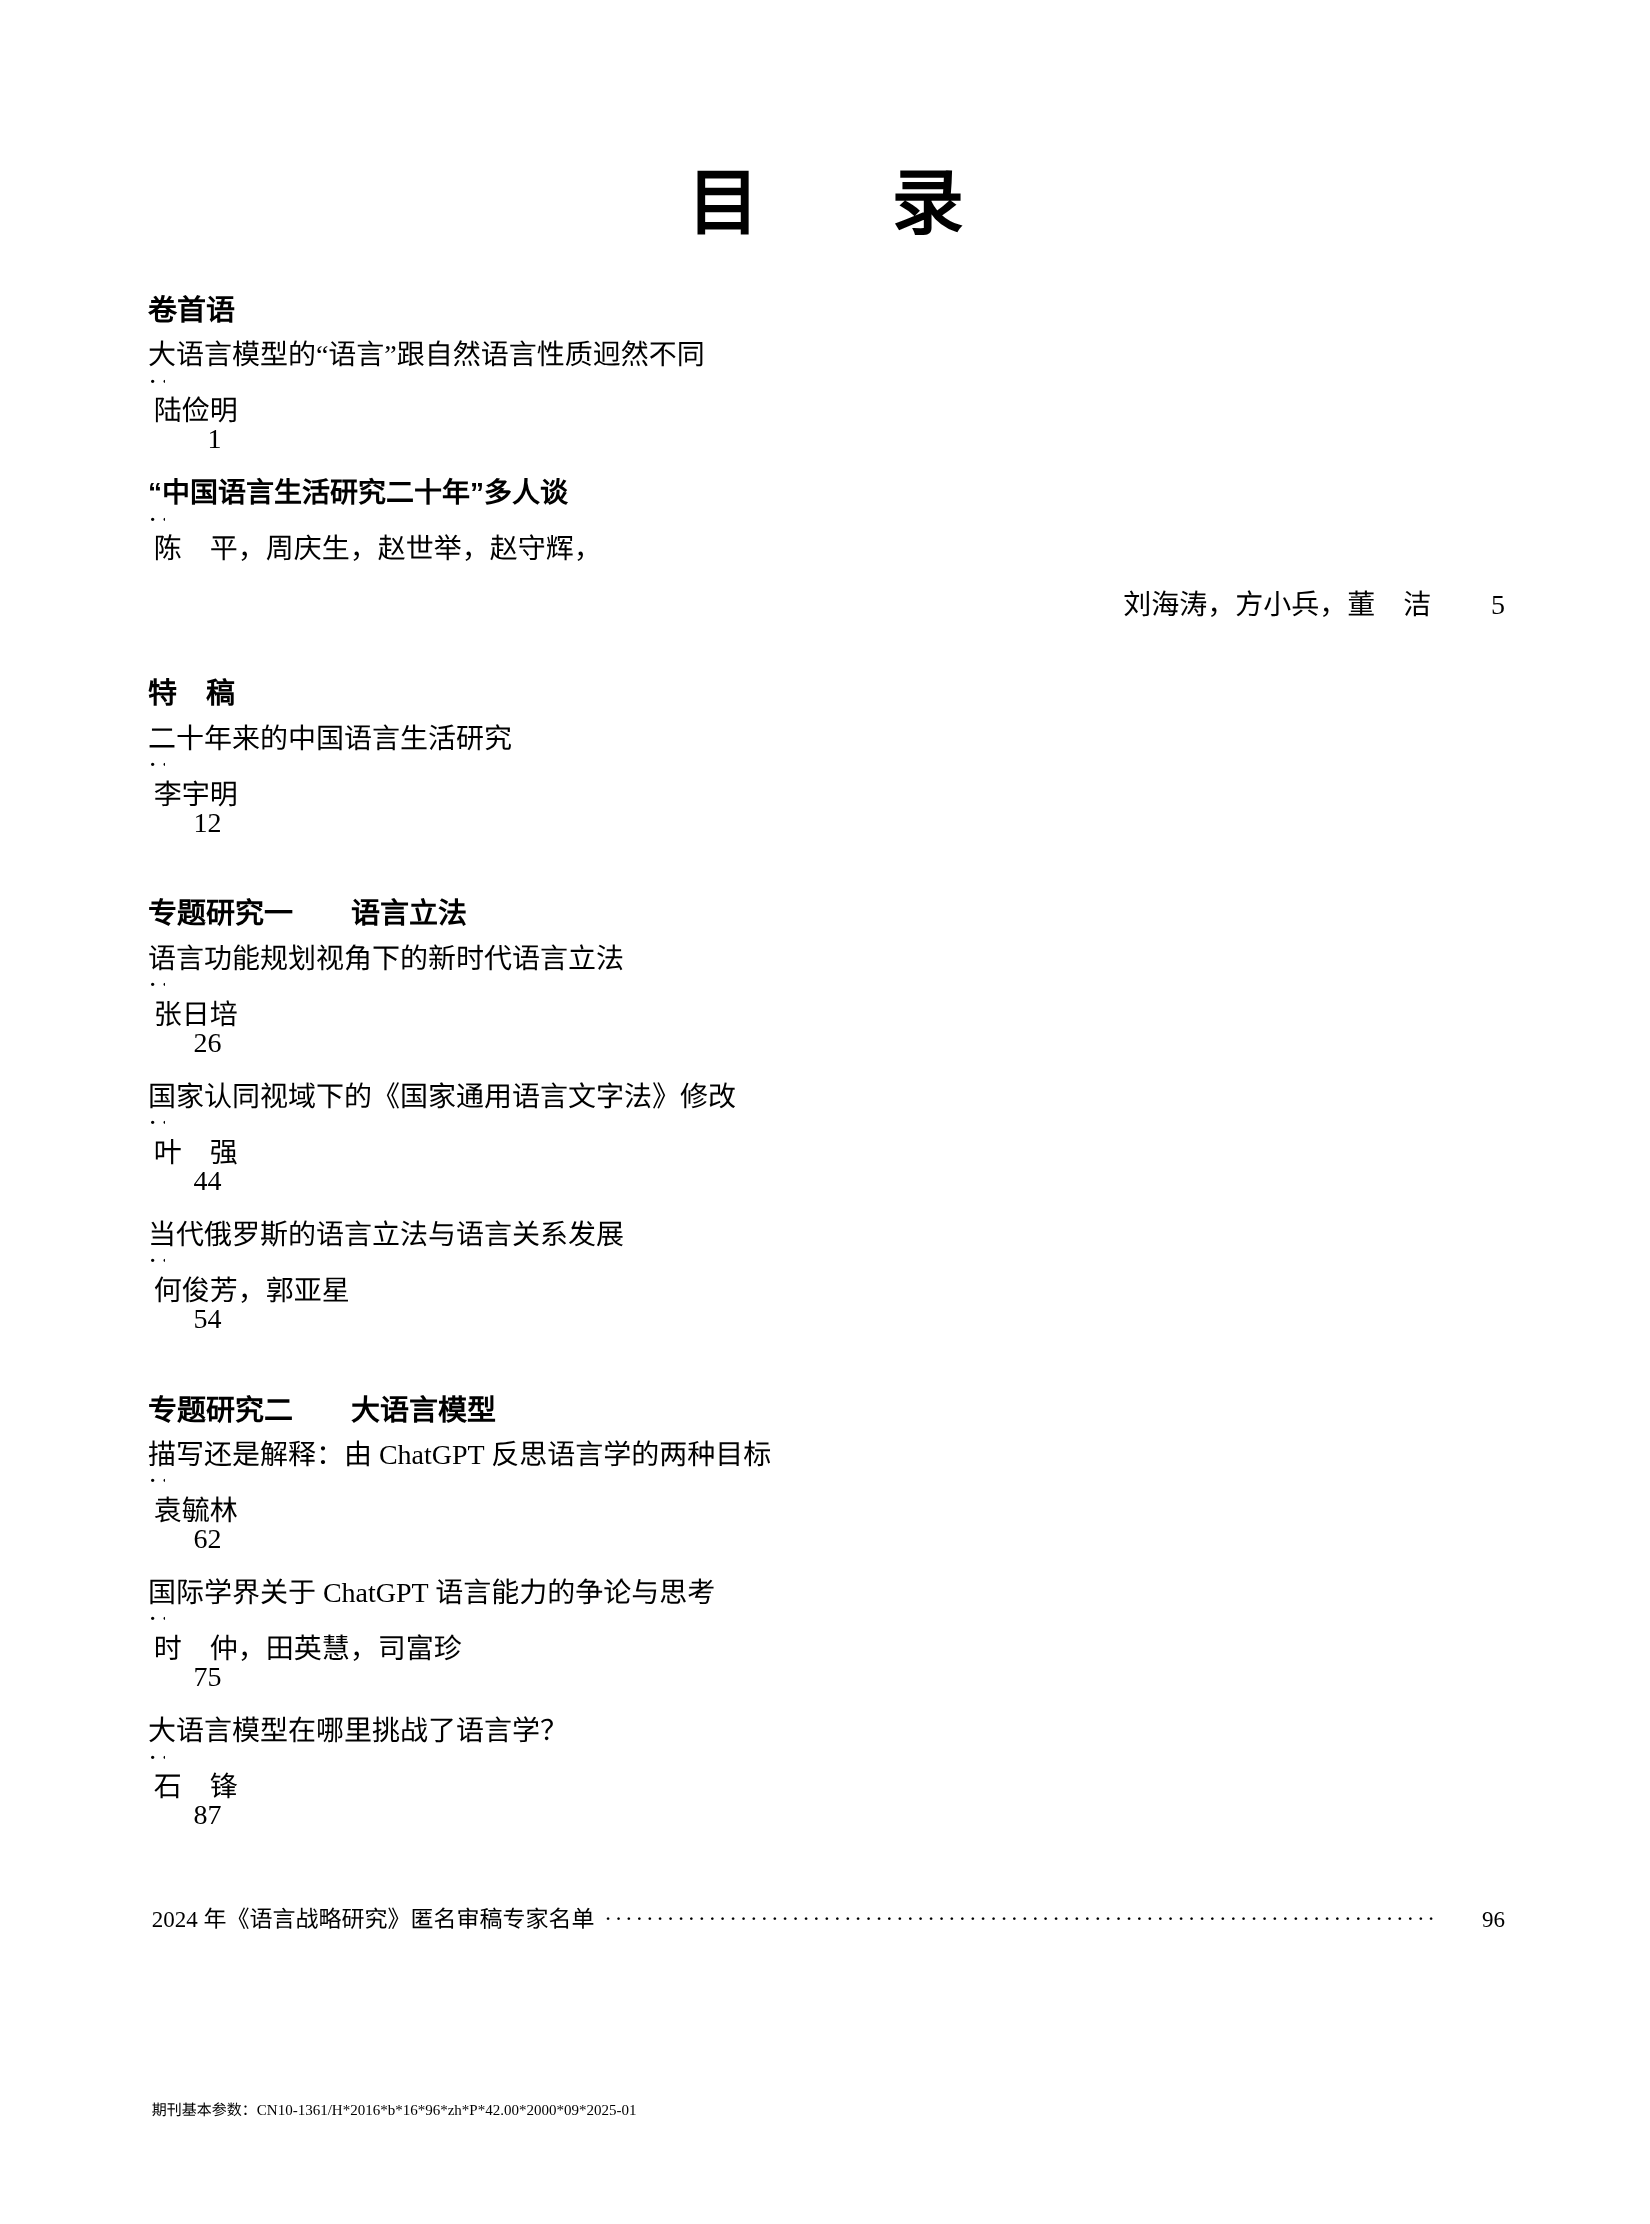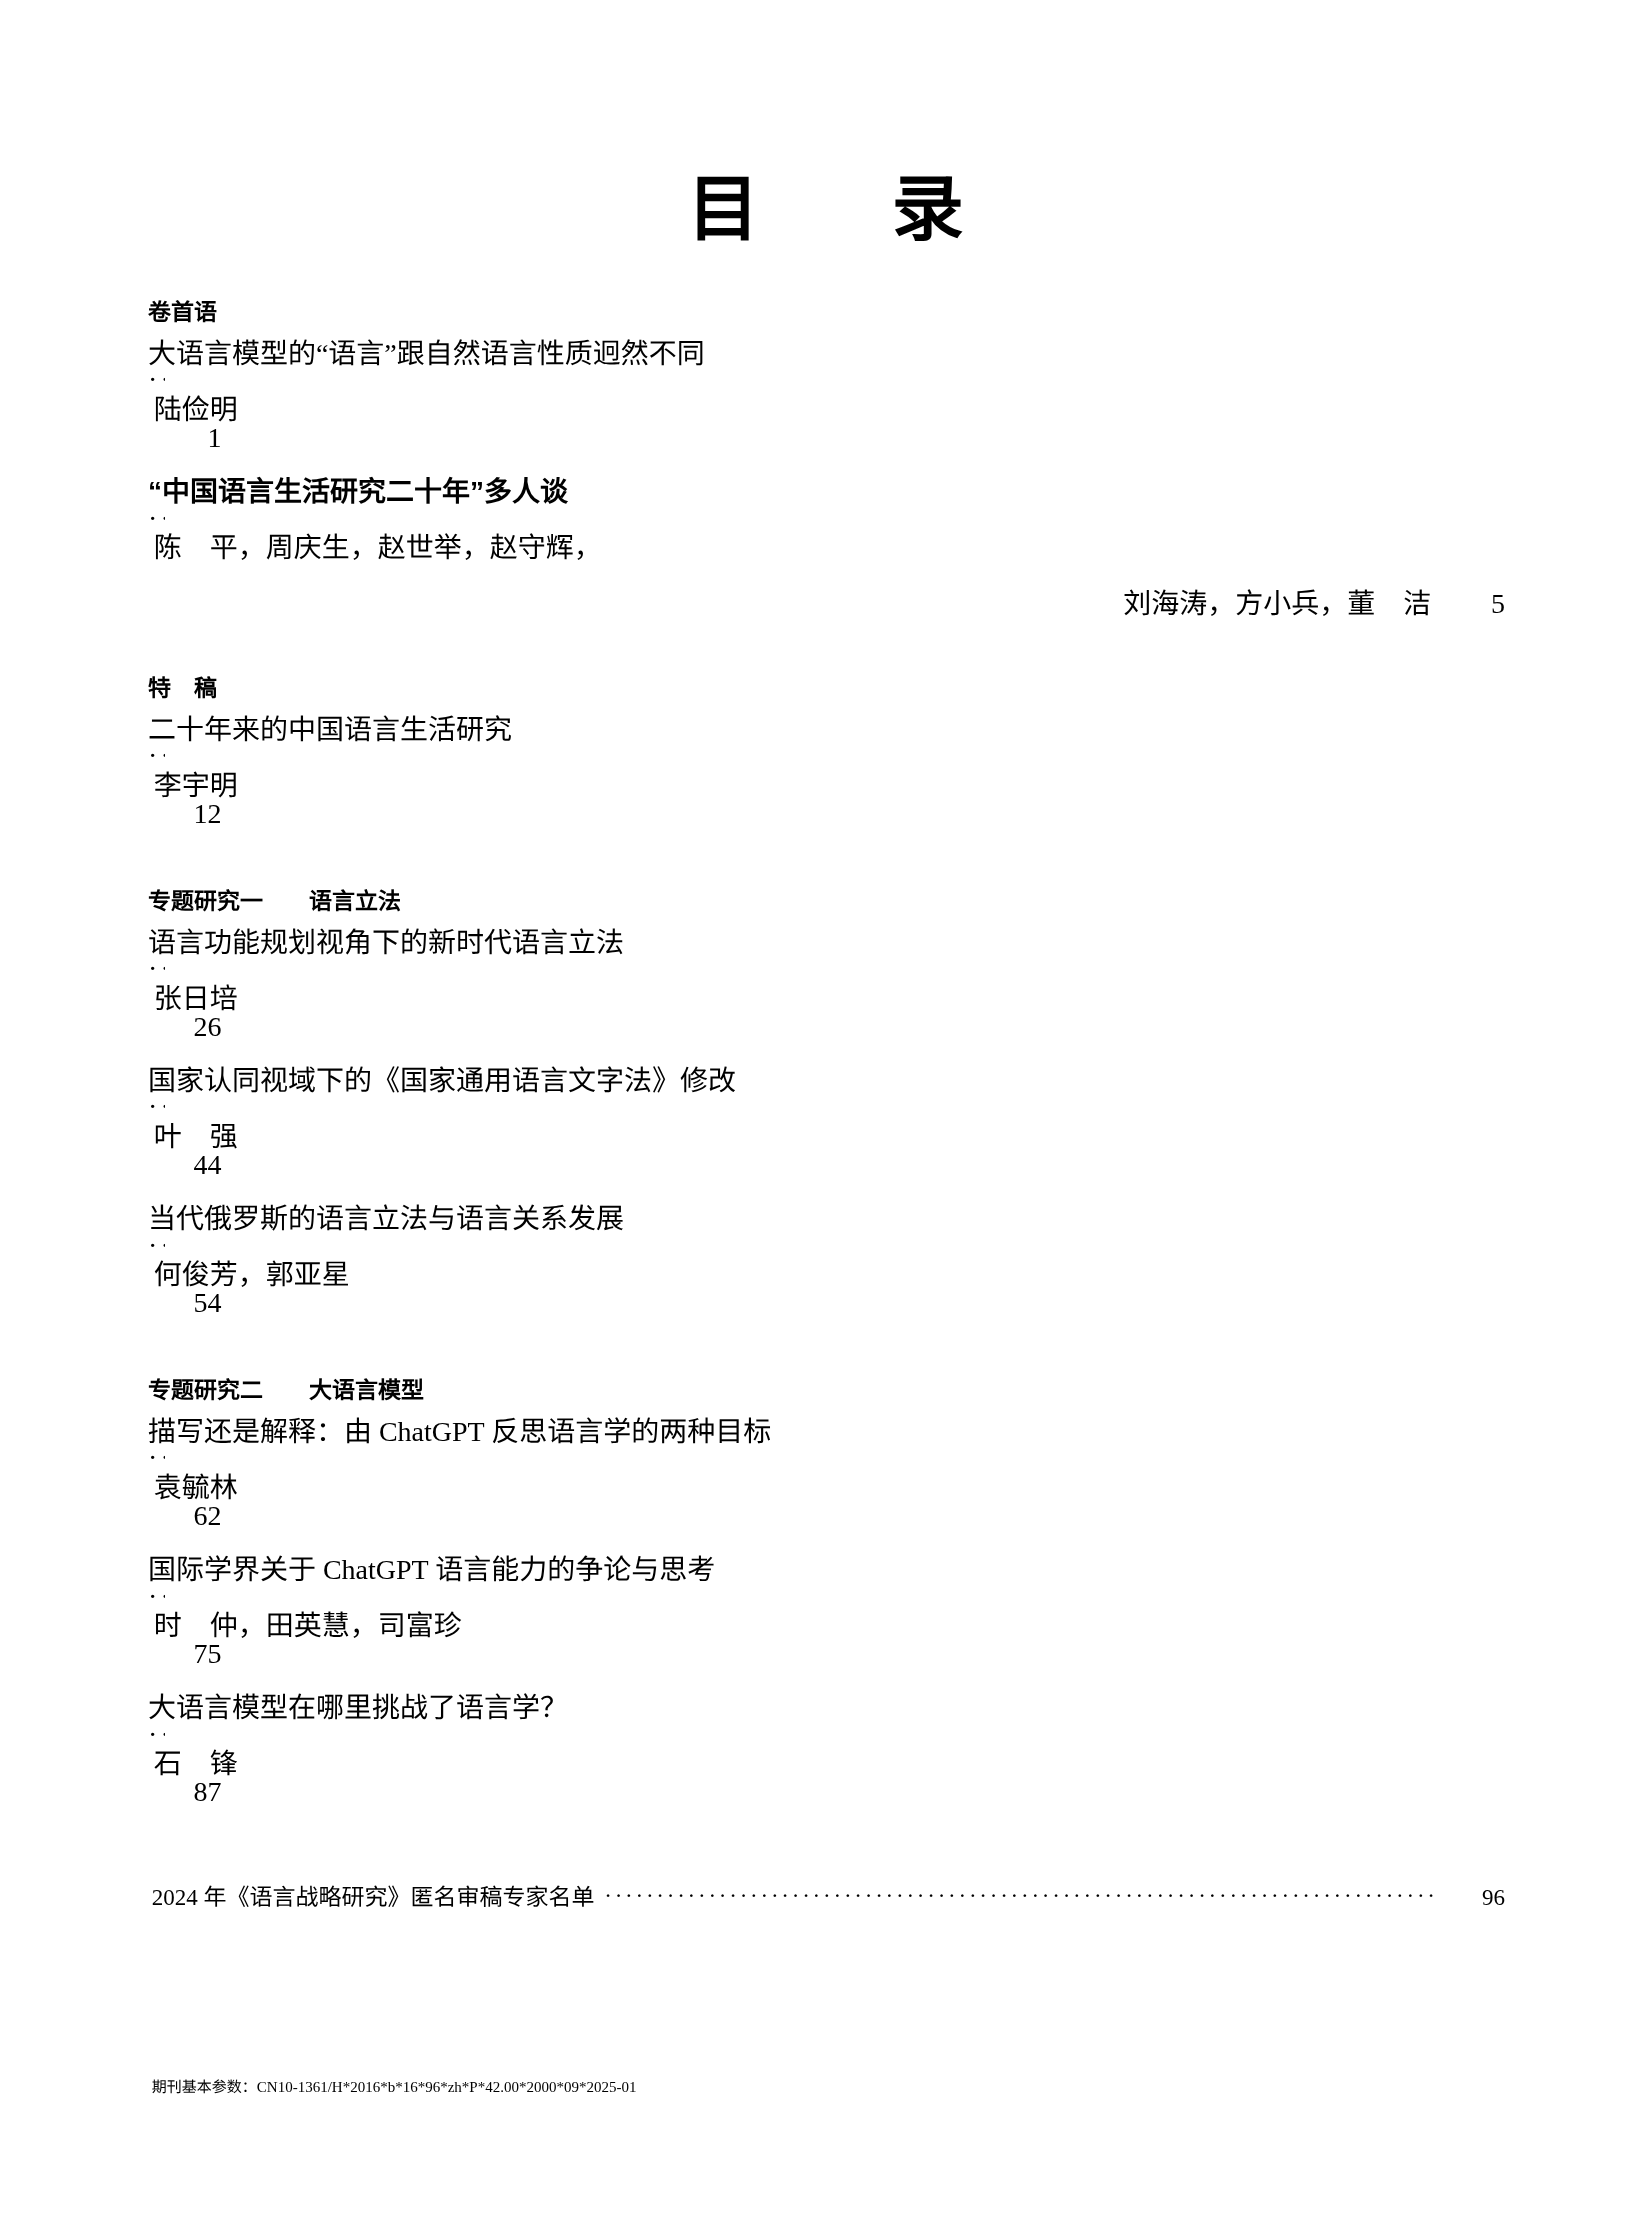--- a/index.html
+++ b/index.html
@@ -16,42 +16,42 @@
     position: relative;
     overflow: hidden;
   }
 
   .page {
     position: absolute;
     left: 0; top: 0;
     width: 1651px;
     height: 2224px;
     box-sizing: border-box;
-    padding: 6px 146px;
+    padding: 0 146px;
   }
 
   
   .toc-title {
     text-align: center;
     font-family: "Liberation Serif", "DejaVu Serif", serif;
     font-weight: bold;
     font-size: 72px;
     letter-spacing: 0.42em;
     text-indent: 0.42em;
     margin: 0;
     padding-top: 163px;
     padding-bottom: 0;
     line-height: 1.15;
   }
 
   
   .section-head {
     font-family: "Liberation Sans", "DejaVu Sans", sans-serif;
     font-weight: bold;
-    font-size: 23px;
+    font-size: 29px;
     line-height: 1.2;
     margin: 0;
     padding-left: 1.9px;
     white-space: pre;
   }
   .gap-before-section { height: 47px; }
 
   
   .entry {
     display: flex;

